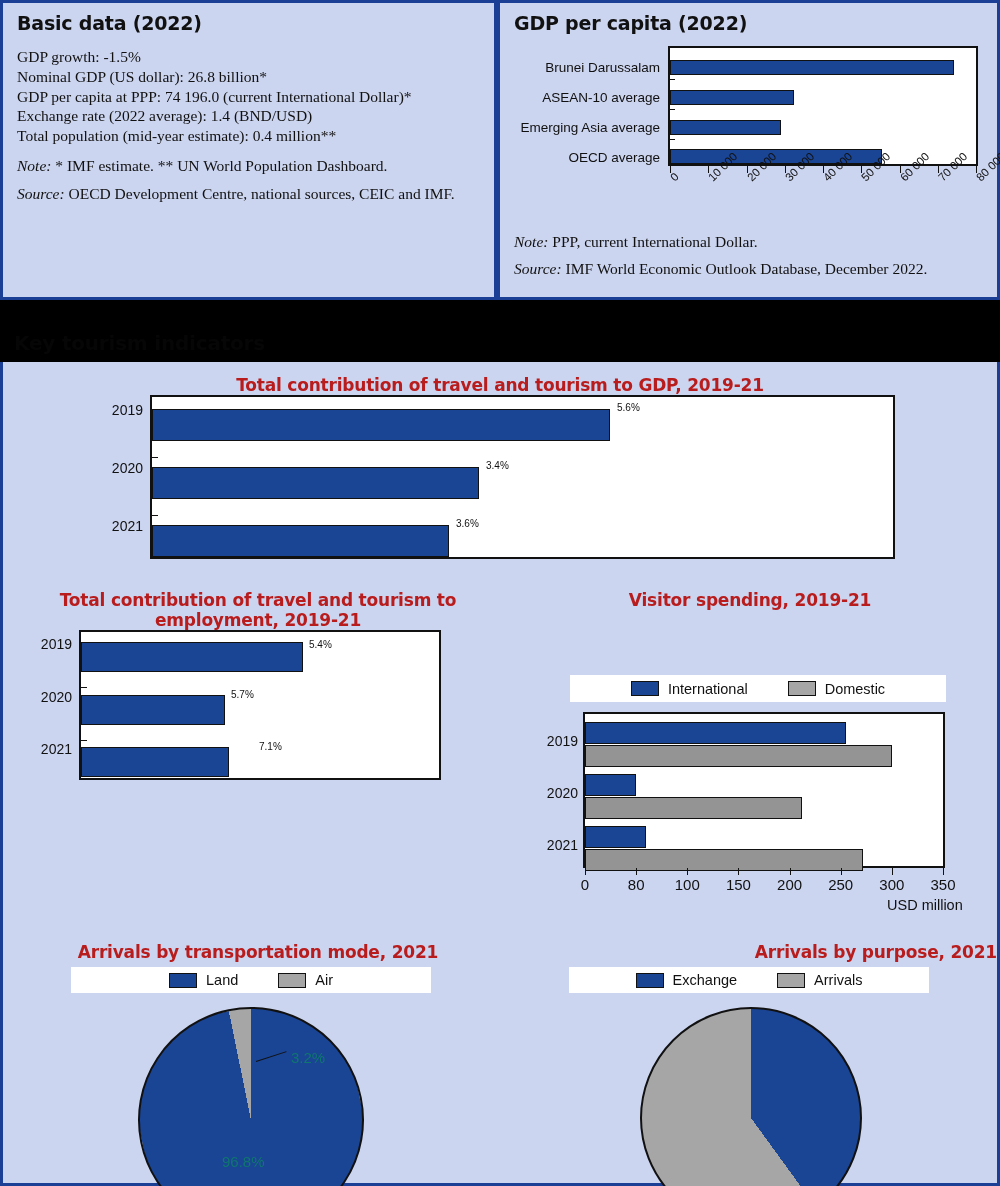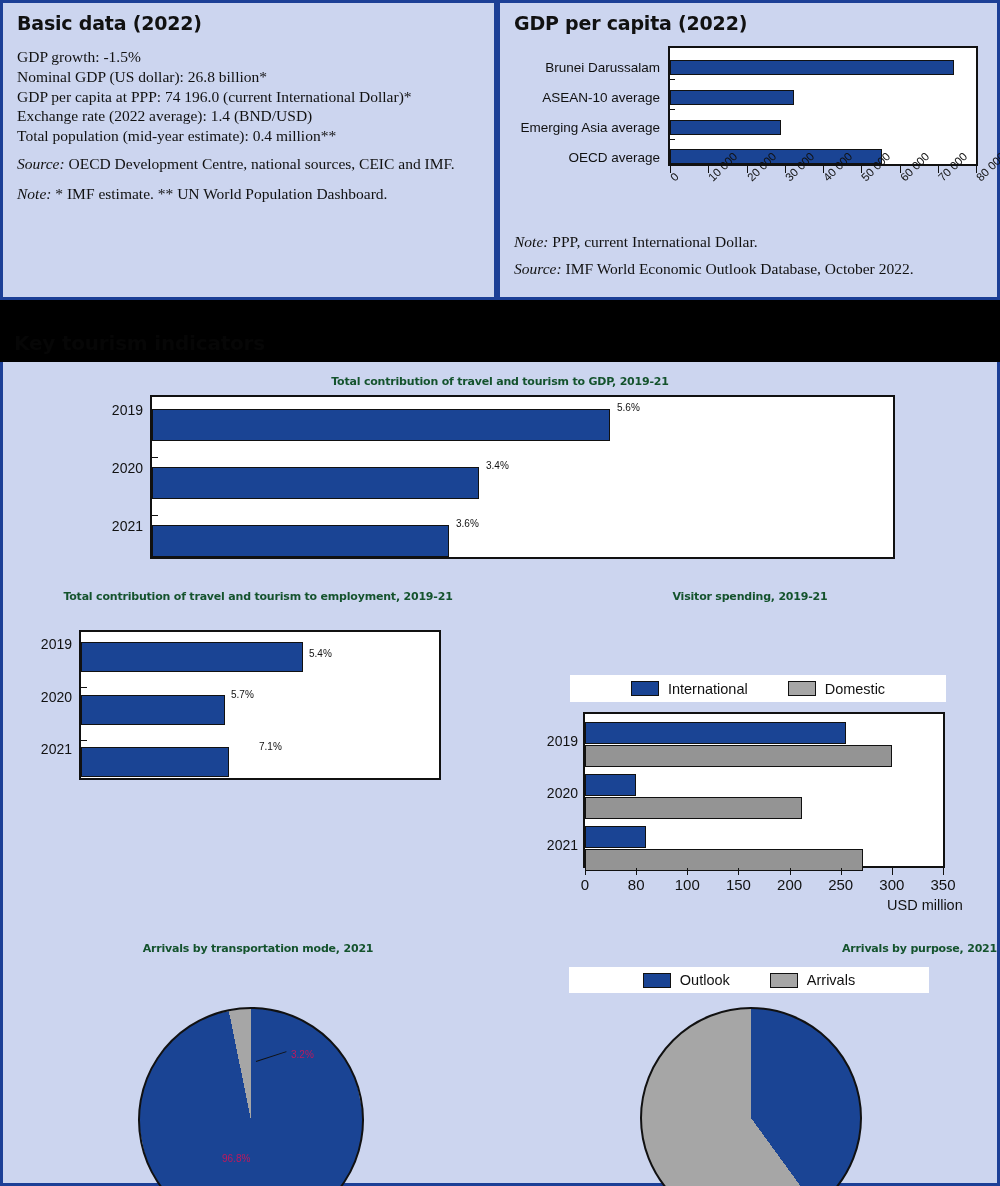--- a/index.html
+++ b/index.html
@@ -153,22 +153,22 @@
     background: #ccd5ef;
     border: 3px solid #1c3f96;
     border-top: none;
     box-sizing: border-box;
     position: relative;
   }
 
   .chart-title {
     font-family: "DejaVu Sans", sans-serif;
     font-weight: bold;
-    font-size: 11px;
-    color: #14532d;
+    font-size: 17px;
+    color: #b91c1c;
     text-align: center;
     letter-spacing: -0.2px;
   }
 
   
   .plot {
     background: #ffffff;
     border: 2px solid #111;
     box-sizing: border-box;
     position: absolute;
@@ -254,22 +254,22 @@
 
   
   .pie {
     position: absolute;
     border-radius: 50%;
     border: 2px solid #111;
     box-sizing: border-box;
   }
   .pie-label {
     position: absolute;
-    font-size: 10px;
-    color: #be185d;
+    font-size: 15px;
+    color: #0f766e;
     font-family: "Liberation Sans", sans-serif;
     white-space: nowrap;
   }
   .leader {
     position: absolute;
     border-top: 1.5px solid #111;
   }
 </style>
 </head>
 <body>
@@ -278,25 +278,25 @@
 
   <div class="panel panel-left">
     <div class="panel-title">Basic data (2022)</div>
     <div class="basic-lines">
       <div>GDP growth: -1.5%</div>
       <div>Nominal GDP (US dollar): 26.8 billion*</div>
       <div>GDP per capita at PPP: 74 196.0 (current International Dollar)*</div>
       <div>Exchange rate (2022 average): 1.4 (BND/USD)</div>
       <div>Total population (mid-year estimate): 0.4 million**</div>
     </div>
+    <div class="note-line">
+      <i>Note:</i><span> * IMF estimate. ** UN World Population Dashboard.</span>
+    </div>
     <div class="note-line" style="padding-top:8px; max-width:440px;">
       <i>Source:</i><span> OECD Development Centre, national sources, CEIC and IMF.</span>
-    </div>
-    <div class="note-line">
-      <i>Note:</i><span> * IMF estimate. ** UN World Population Dashboard.</span>
     </div>
   </div>
 
   <div class="panel panel-right">
     <div class="panel-title">GDP per capita (2022)</div>
 
     <div class="gdp-chart-wrap">
 
       <div class="gdp-cat-labels">
         <div class="gdp-cat-label" style="top:14px;">Brunei Darussalam</div>
@@ -334,21 +334,21 @@
           <div class="gdp-xtick-label" style="left: 267.75px;">70 000</div>
           <div class="gdp-xtick-mark" style="left: 308px;"></div>
           <div class="gdp-xtick-label" style="left: 306px;">80 000</div>
         </div>
     </div>
 
     <div class="note-line" style="padding-top:2px;">
       <i>Note:</i><span> PPP, current International Dollar.</span>
     </div>
     <div class="note-line" style="padding-top:7px;">
-      <i>Source:</i><span> IMF World Economic Outlook Database, October 2022.</span>
+      <i>Source:</i><span> IMF World Economic Outlook Database, December 2022.</span>
     </div>
   </div>
 </div>
 
 <div class="banner">
   <div class="banner-text">Key tourism indicators</div>
 </div>
 
 <div class="body-panel">
 
@@ -373,21 +373,21 @@
   <div class="plot" style="left:76px; top:268px; width:362px; height:150px;">
     <div class="hbar" id="c2b0" style="top: 10px; height: 30px; width: 222px;"></div>
     <div class="ytick" style="left:0px; top:55px;"></div>
     <div class="hbar" id="c2b1" style="top: 63px; height: 30px; width: 144px;"></div>
     <div class="ytick" style="left:0px; top:108px;"></div>
     <div class="hbar" id="c2b2" style="top: 115px; height: 30px; width: 148px;"></div>
   </div>
   <div class="cat-label" style="left:17px; top:274px; width:52px;">2019</div>
   <div class="cat-label" style="left:17px; top:327px; width:52px;">2020</div>
   <div class="cat-label" style="left:17px; top:379px; width:52px;">2021</div>
-  <div class="bar-value" id="c2v0" style="top: 286px; left: 306px;">5.4%</div>
+  <div class="bar-value" id="c2v0" style="top: 277px; left: 306px;">5.4%</div>
   <div class="bar-value" id="c2v1" style="top: 327px; left: 228px;">5.7%</div>
   <div class="bar-value" id="c2v2" style="top: 379px; left: 232px; margin-left: 24px;">7.1%</div>
 
   <div class="chart-title" style="position:absolute; left:500px; top:228px; width:494px;">Visitor spending, 2019-21</div>
 
   <div class="legend" style="left:567px; top:313px; width:376px; height:27px;">
     <div class="legend-item">
       <span class="swatch blue"></span>
       <span>International</span>
     </div>
@@ -426,32 +426,42 @@
       <div class="vx-label" style="left: 257.714px; top: 8px;">250</div>
       <div class="vx-tick" style="left: 308.857px; top: 0px;"></div>
       <div class="vx-label" style="left: 308.857px; top: 8px;">300</div>
       <div class="vx-tick" style="left: 360px; top: 0px;"></div>
       <div class="vx-label" style="left: 360px; top: 8px;">350</div>
     </div>
   <div class="axis-unit" style="left:884px; top:535px;">USD million</div>
 
   <div class="chart-title" style="position:absolute; left:10px; top:580px; width:490px;">Arrivals by transportation mode, 2021</div>
 
+  <div class="legend" style="left:68px; top:605px; width:360px; height:26px;">
+    <div class="legend-item">
+      <span class="swatch blue"></span>
+      <span>Land</span>
+    </div>
+    <div class="legend-item">
+      <span class="swatch gray"></span>
+      <span>Air</span>
+    </div>
+  </div>
 
   <div class="pie" id="pie1" style="left: 135px; top: 645px; width: 226px; height: 226px; background: conic-gradient(rgb(166, 166, 166) 0deg, rgb(166, 166, 166) 11.52deg, rgb(26, 68, 148) 11.52deg, rgb(26, 68, 148) 360deg); transform: rotate(-11.52deg);"></div>
   <div class="leader" style="left:253px; top:699px; width:32px; transform:rotate(-18deg); transform-origin:left center;"></div>
   <div class="pie-label" style="left:288px; top:687px;">3.2%</div>
   <div class="pie-label" style="left:219px; top:791px;">96.8%</div>
 
   <div class="chart-title" style="position:absolute; left:500px; top:580px; width:494px;text-align:right;">Arrivals by purpose, 2021</div>
 
   <div class="legend" style="left:566px; top:605px; width:360px; height:26px;">
     <div class="legend-item">
       <span class="swatch blue"></span>
-      <span>Outlook</span>
+      <span>Exchange</span>
     </div>
     <div class="legend-item">
       <span class="swatch gray"></span>
       <span>Arrivals</span>
     </div>
   </div>
 
   <div class="pie" id="pie2" style="left: 637px; top: 645px; width: 222px; height: 222px; background: conic-gradient(rgb(26, 68, 148) 0deg, rgb(26, 68, 148) 144deg, rgb(166, 166, 166) 144deg, rgb(166, 166, 166) 360deg);"></div>
 
 </div>

